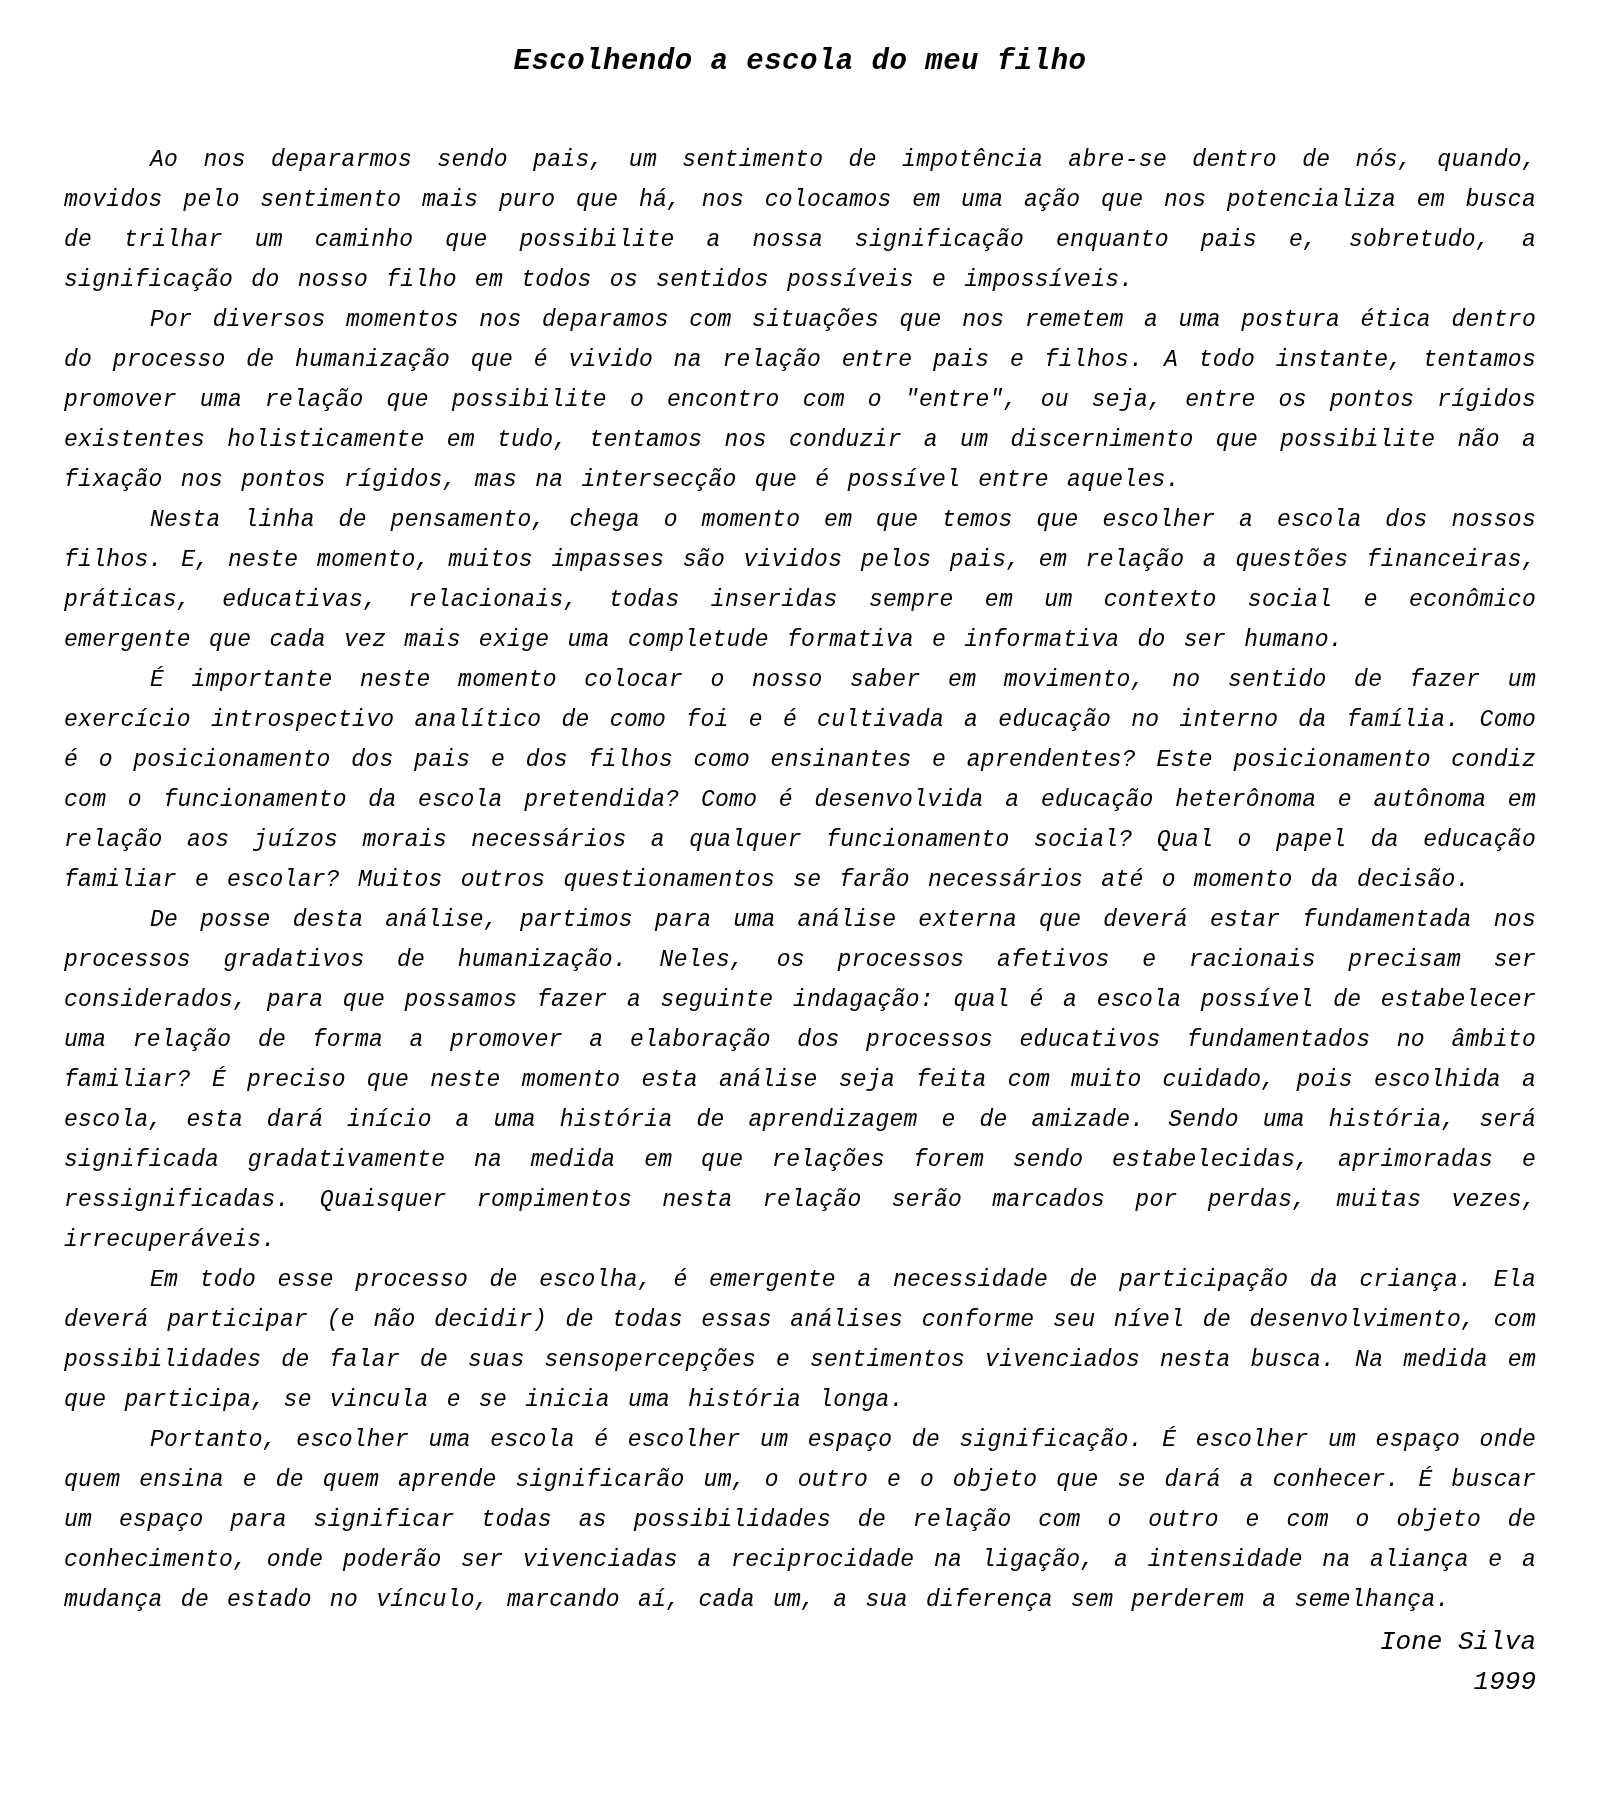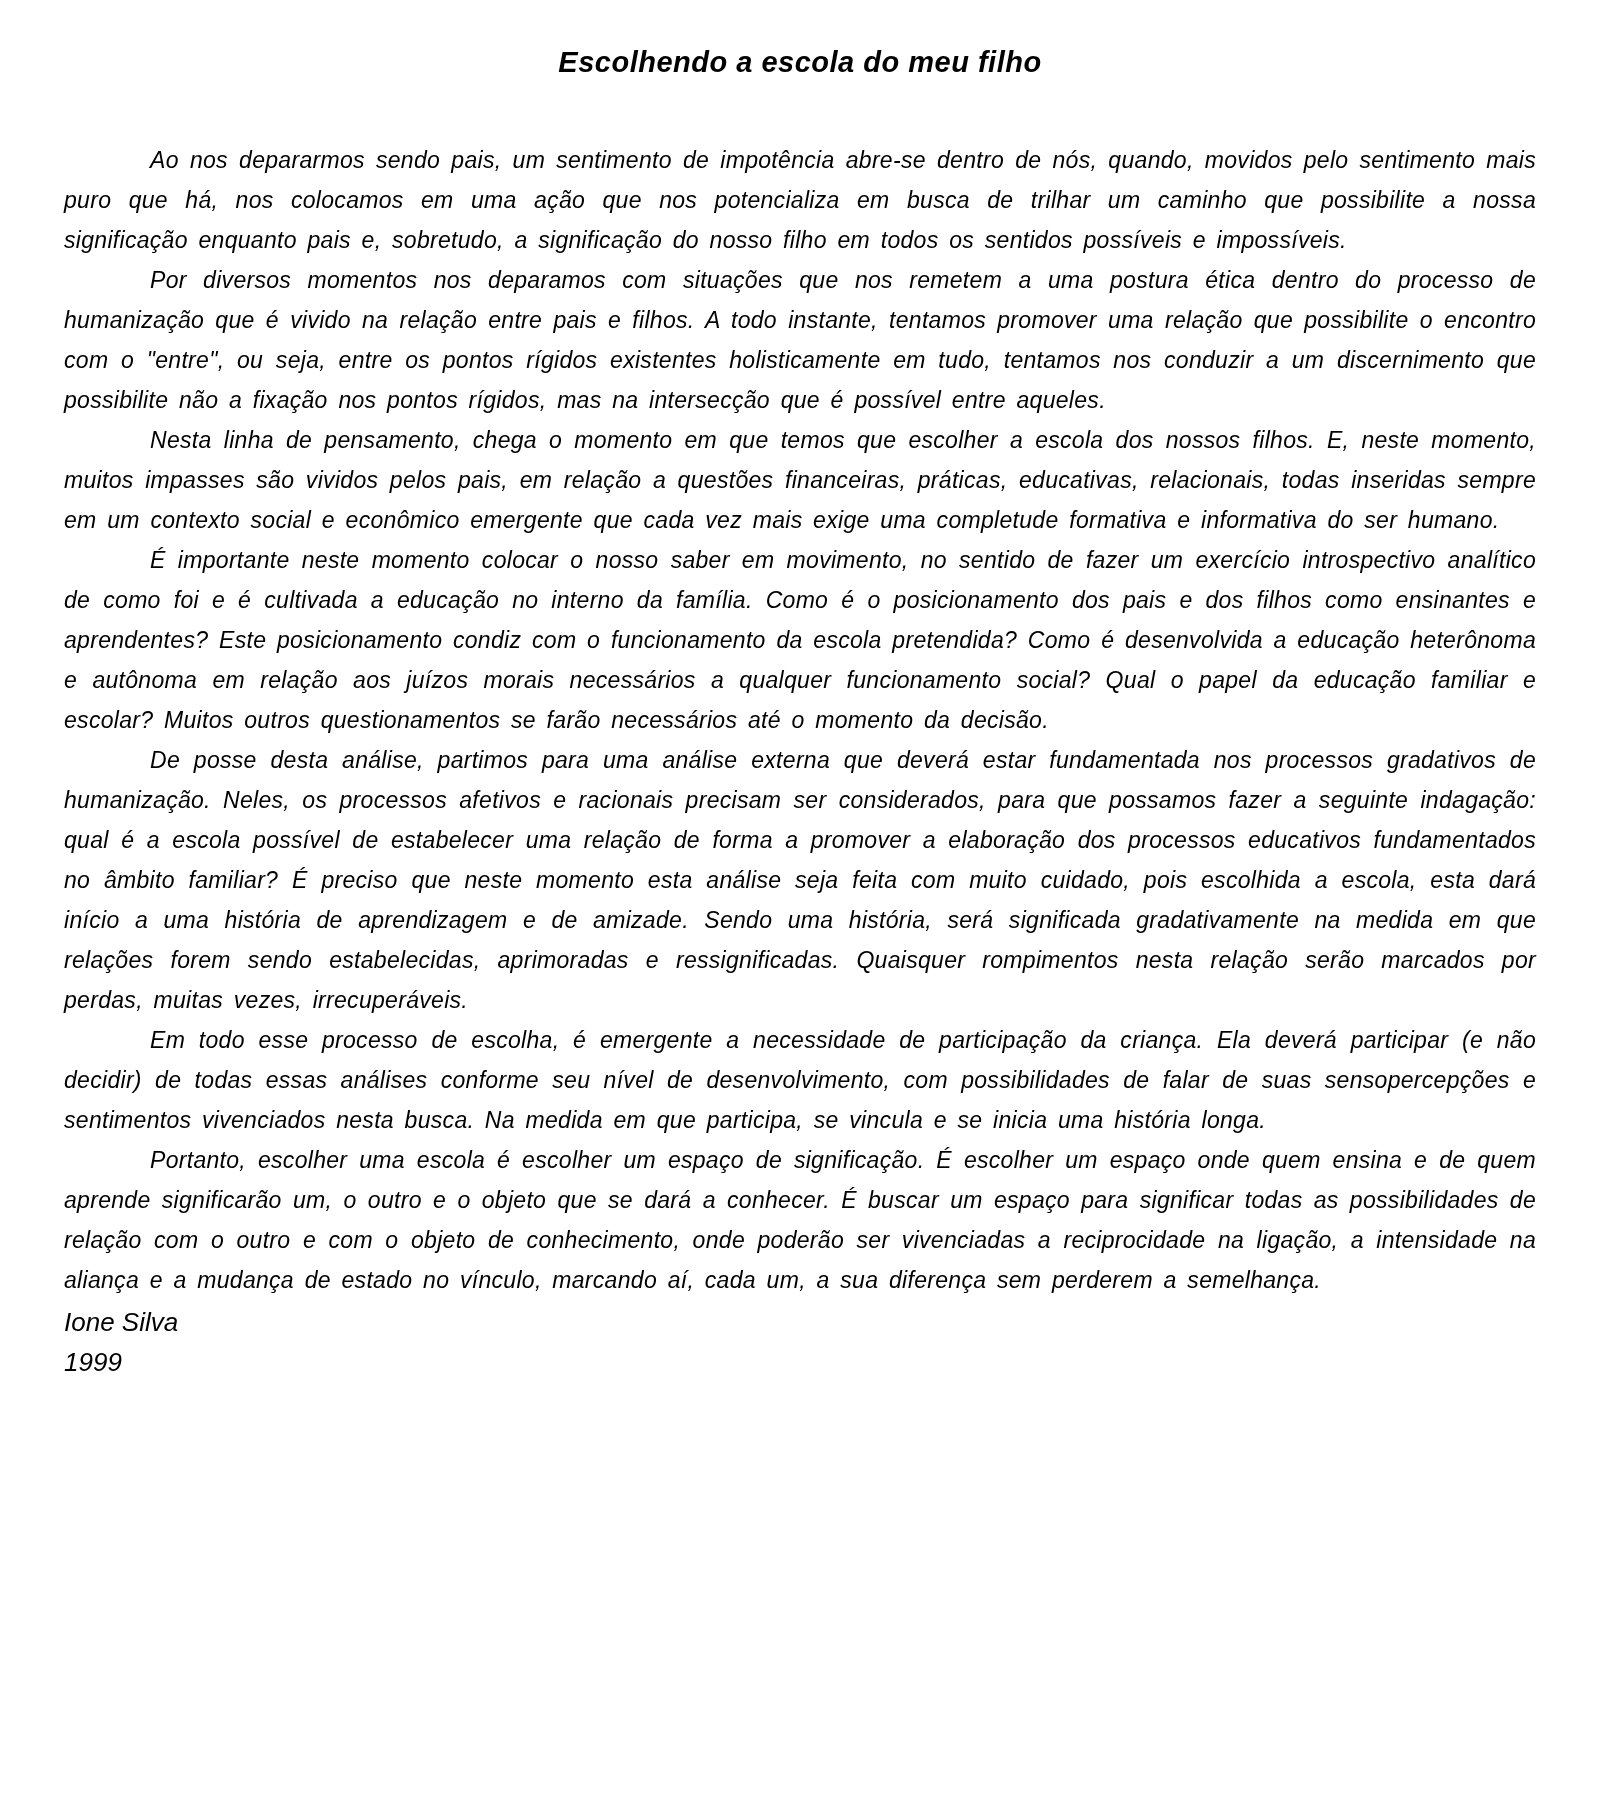--- a/index.html
+++ b/index.html
@@ -6,21 +6,21 @@
     margin: 0;
     padding: 0;
     background: #ffffff;
   }
   .page {
     position: relative;
     width: 1600px;
     height: 1800px;
     background: #ffffff;
     color: #000000;
-    font-family: Liberation Sans, sans-serif;
+    font-family: Liberation Mono, monospace;
     font-style: italic;
     box-sizing: border-box;
     overflow: hidden;
   }
   .doc-body {
     margin: 0 64px;
     padding-top: 42px;
   }
   .doc-title {
     text-align: center;
@@ -34,21 +34,21 @@
     margin: 0;
     font-size: 23px;
     line-height: 40px;
     text-align: justify;
     text-indent: 86px;
     letter-spacing: 0.3px;
     word-spacing: 4px;
   }
   .signature-block {
     margin-top: 2px;
-    text-align: left;
+    text-align: right;
   }
   .signature-name,
   .signature-year {
     font-size: 26px;
     line-height: 40px;
     margin: 0;
   }
 </style>
 </head>
 <body>

